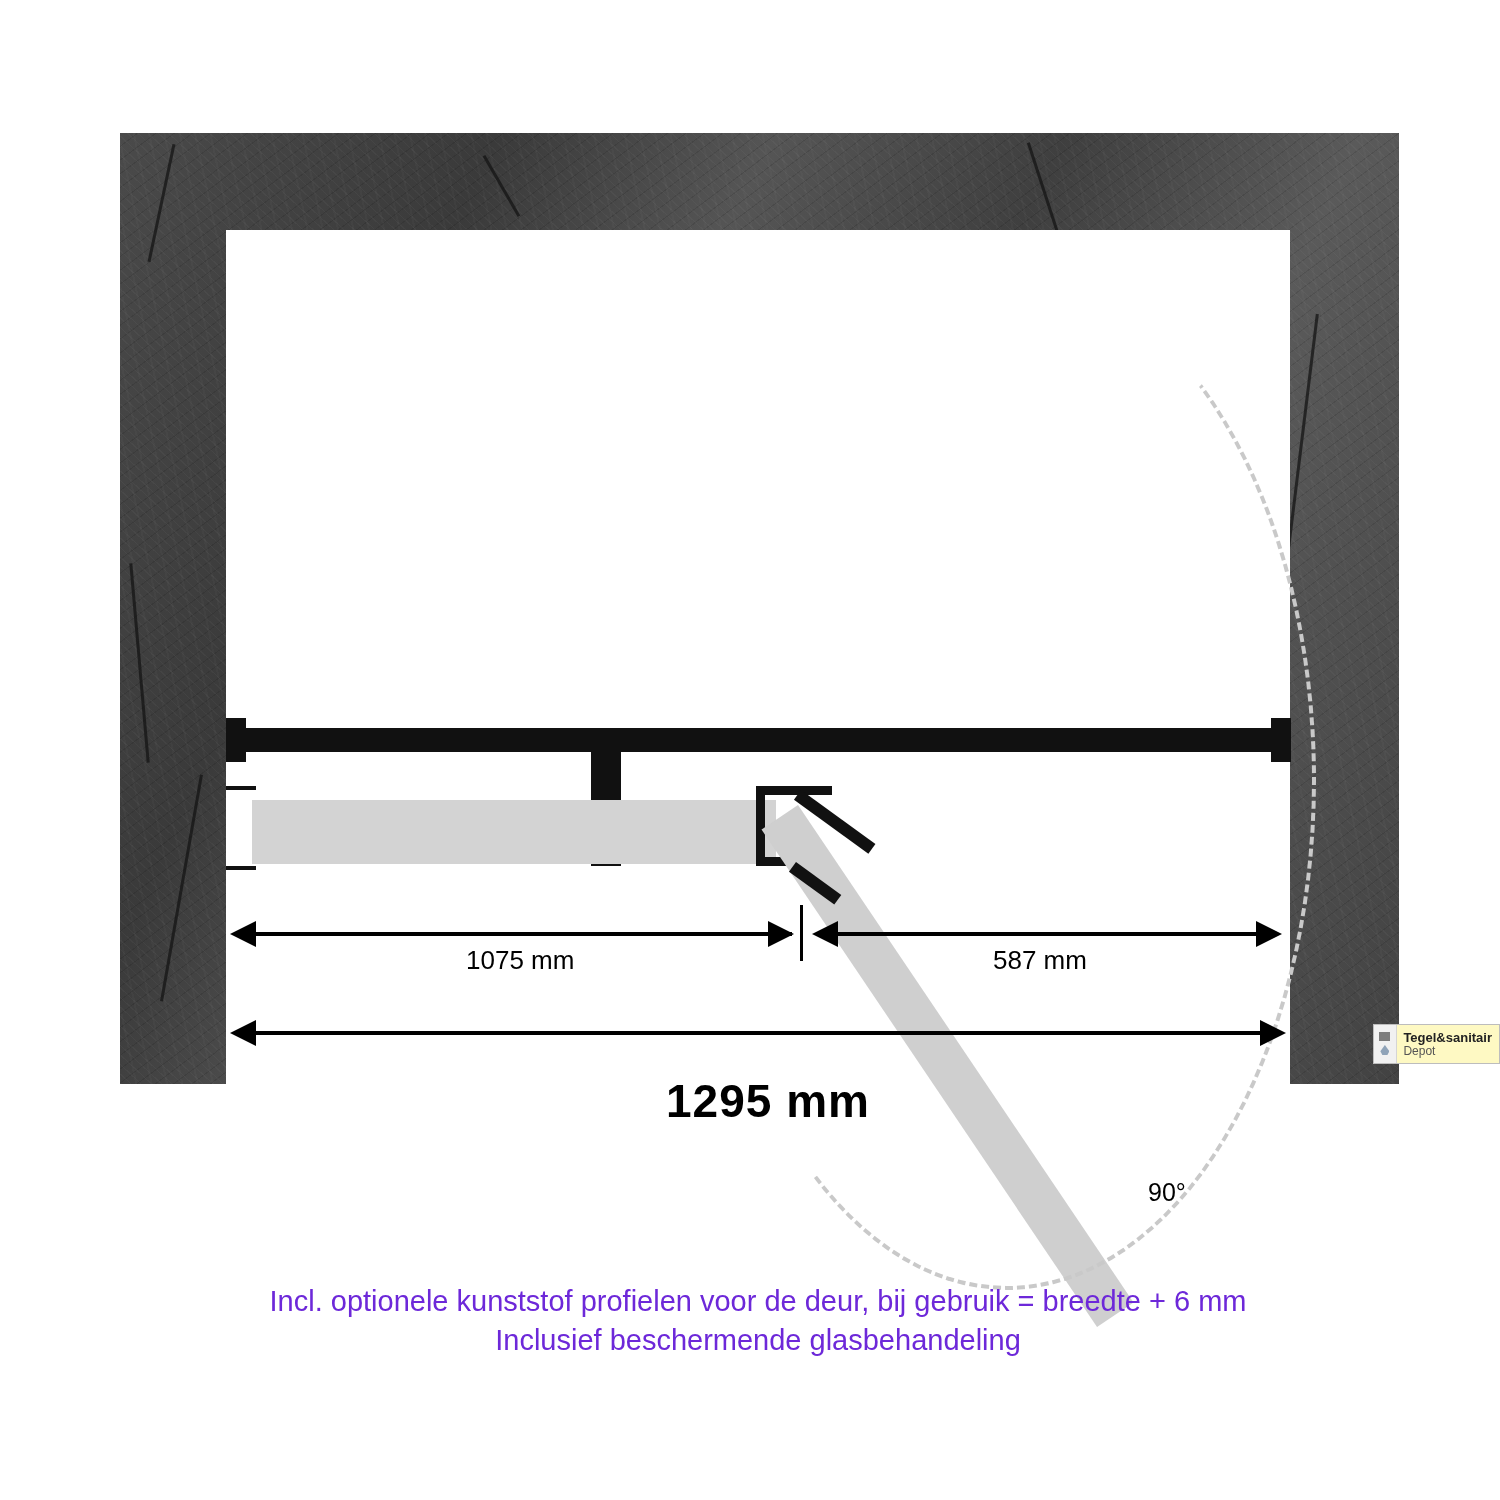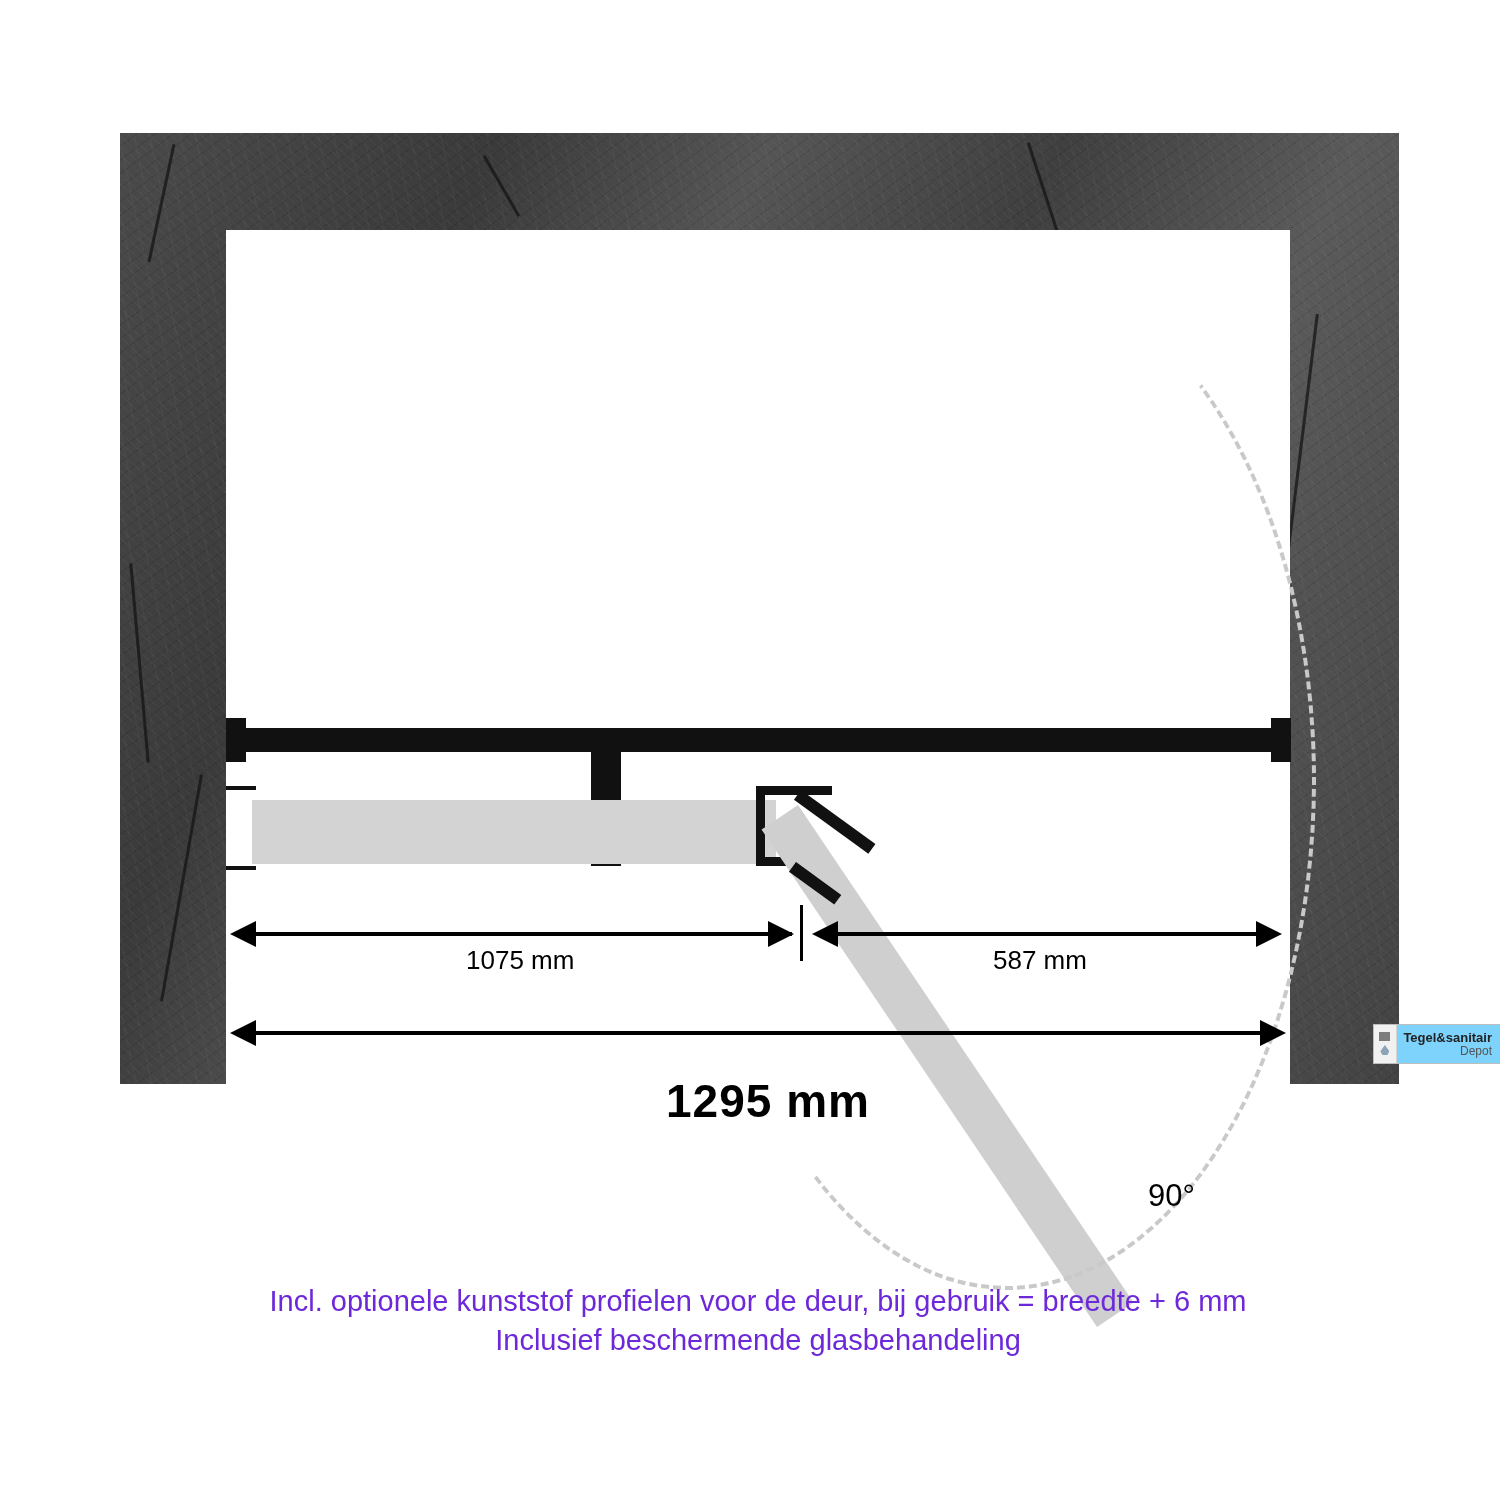--- a/index.html
+++ b/index.html
@@ -127,21 +127,21 @@
   }
   .big-label .t2 {
     font-size: 46px;
     font-weight: bold;
     margin-top: 14px;
     letter-spacing: 1px;
   }
 
   .angle-label {
     position: absolute;
-    font-size: 31px;
+    font-size: 25px;
     color: #000000;
   }
 
   
   .specs {
     position: absolute;
     left: 0;
     top: 1282px;
     width: 1500px;
     text-align: center;
@@ -158,21 +158,21 @@
     color: #6d28d9;
   }
 
   
   .watermark {
     position: absolute;
     right: 8px;
     bottom: 8px;
     display: flex;
     align-items: stretch;
-    background: #7dd3fc;
+    background: #fef9c3;
     border: 1px solid #bdbdbd;
     height: 38px;
   }
   .wm-left {
     width: 22px;
     background: #f1f1f1;
     border-right: 1px solid #d5d5d5;
     position: relative;
   }
   .wm-drop {
@@ -189,21 +189,21 @@
     background: #7d7d7d;
   }
   .wm-text {
     padding: 3px 7px 3px 6px;
     display: flex;
     flex-direction: column;
     justify-content: center;
     line-height: 1.05;
   }
   .wm-text .l1 { font-size: 13px; font-weight: bold; color: #222; }
-  .wm-text .l2 { font-size: 12px; color: #555; text-align: right; }
+  .wm-text .l2 { font-size: 12px; color: #555; text-align: left; }
 </style>
 </head>
 <body>
 
 <div id="stage">
 
   <div class="wall">
     <div class="wall-texture"></div>
     <div class="crack" style="left:40px;top:10px;width:3px;height:120px;transform:rotate(12deg);"></div>
     <div class="crack" style="left:930px;top:6px;width:3px;height:150px;transform:rotate(-18deg);"></div>

